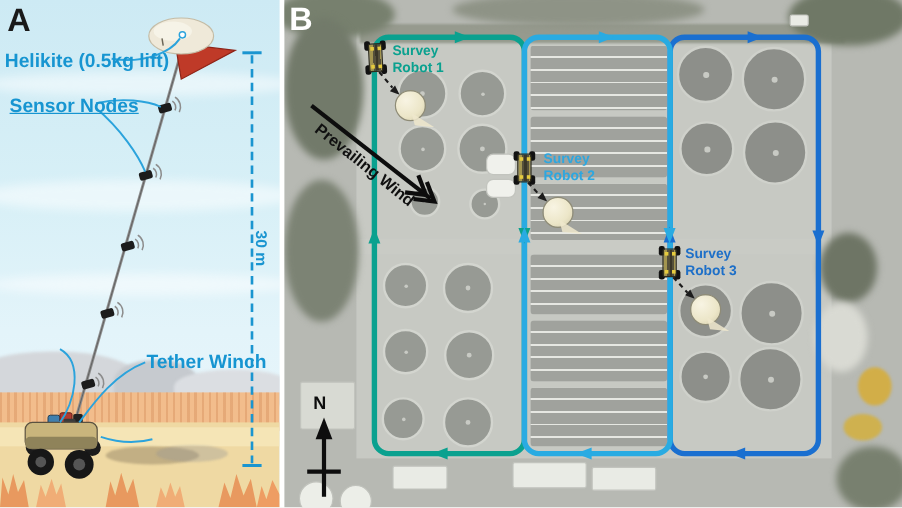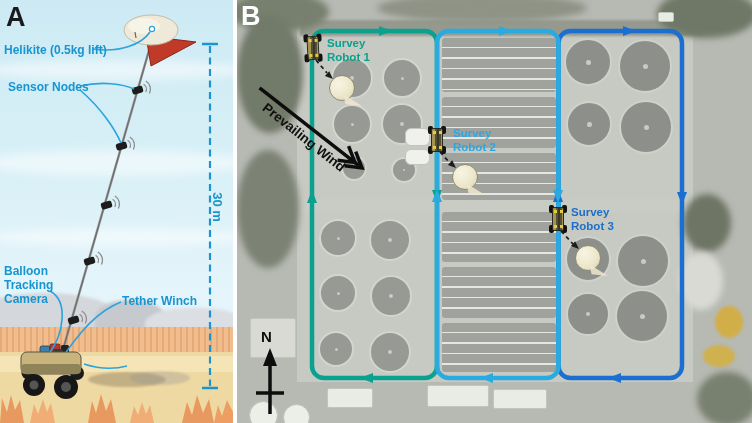--- a/index.html
+++ b/index.html
@@ -12,21 +12,21 @@
   .hill{position:absolute;border-radius:48% 48% 0 0;filter:blur(1.5px);}
   .grass-band{position:absolute;left:0;right:0;top:327px;height:32px;background:#f2bd8c;
       background-image:repeating-linear-gradient(90deg,rgba(198,118,66,.28) 0 2px,rgba(0,0,0,0) 2px 6px);}
   .field{position:absolute;left:0;right:0;top:352px;bottom:0;background:#efd9a3;}
   .field-light{position:absolute;left:0;right:0;top:356px;height:16px;background:#f6e7ba;opacity:.8;}
   .rover-shadow{position:absolute;left:88px;top:372px;width:78px;height:15px;border-radius:50%;
       background:rgba(140,125,95,.45);filter:blur(1px);}
   .shadow-patch{position:absolute;left:130px;top:371px;width:60px;height:14px;border-radius:50%;
       background:rgba(150,150,150,.35);filter:blur(1px);}
   #svg-a{position:absolute;left:0;top:0;z-index:3;}
-  .a-label{position:absolute;z-index:5;color:#1795d1;font-weight:bold;font-size:12px;
+  .a-label{position:absolute;z-index:5;color:#1795d1;font-weight:bold;font-size:16px;
       line-height:1.18;white-space:pre-line;}
   #panel-a-letter{position:absolute;left:6px;top:2px;z-index:5;color:#1a1a1a;
       font-size:27px;font-weight:bold;}
   #length-label{position:absolute;left:201px;top:200px;width:34px;height:14px;z-index:5;
       color:#1a95d0;font-weight:bold;font-size:13px;text-align:center;transform:rotate(90deg);}
   
   #panel-b{position:absolute;left:237px;top:0;width:515px;height:423px;overflow:hidden;
       background:#b7b9b3;}
   .plant{position:absolute;left:60px;top:22px;width:396px;height:360px;background:#c7c9c3;}
   .hedge{position:absolute;left:63px;top:20px;width:404px;height:16px;background:#969a8e;
@@ -160,24 +160,21 @@
         <path d="M30,423 L34,404 L38,414 L43,399 L47,412 L51,403 L55,423 Z" fill="#f0ad76"></path>
         <path d="M88,423 L92,401 L96,413 L101,394 L106,411 L111,399 L116,423 Z" fill="#e8995f"></path>
         <path d="M130,423 L134,406 L138,415 L142,402 L146,414 L150,405 L154,423 Z" fill="#f0ad76"></path>
         <path d="M182,423 L187,402 L192,415 L197,395 L203,413 L209,399 L214,423 Z" fill="#e8995f"></path>
         <path d="M214,423 L218,405 L222,416 L227,400 L233,412 L233,423 Z" fill="#ee9d63"></path>
       </g>
     </svg>
 
     <div id="panel-a-letter">A</div>
     <div class="a-label" style="left:4px;top:43px;">Helikite (0.5kg lift)</div>
-    <div class="a-label" style="left:8px;top:80px;">Sensor Nodes</div>
-    <div class="a-label" style="left:4px;top:264px;">Balloon
-Tracking
-Camera</div>
+    <div class="a-label" style="left:8px;top:80px;text-decoration:underline;">Sensor Nodes</div>
     <div class="a-label" style="left:122px;top:294px;">Tether Winch</div>
     <div id="length-label">30 m</div>
   </div>
 
   <div id="panel-b">
     <div class="plant"></div>
     <div class="hedge"></div>
     <div class="road-mid"></div>
 
     <div class="blob" style="left:-8px;top:-8px;width:100px;height:40px;background:#77806e;"></div>

